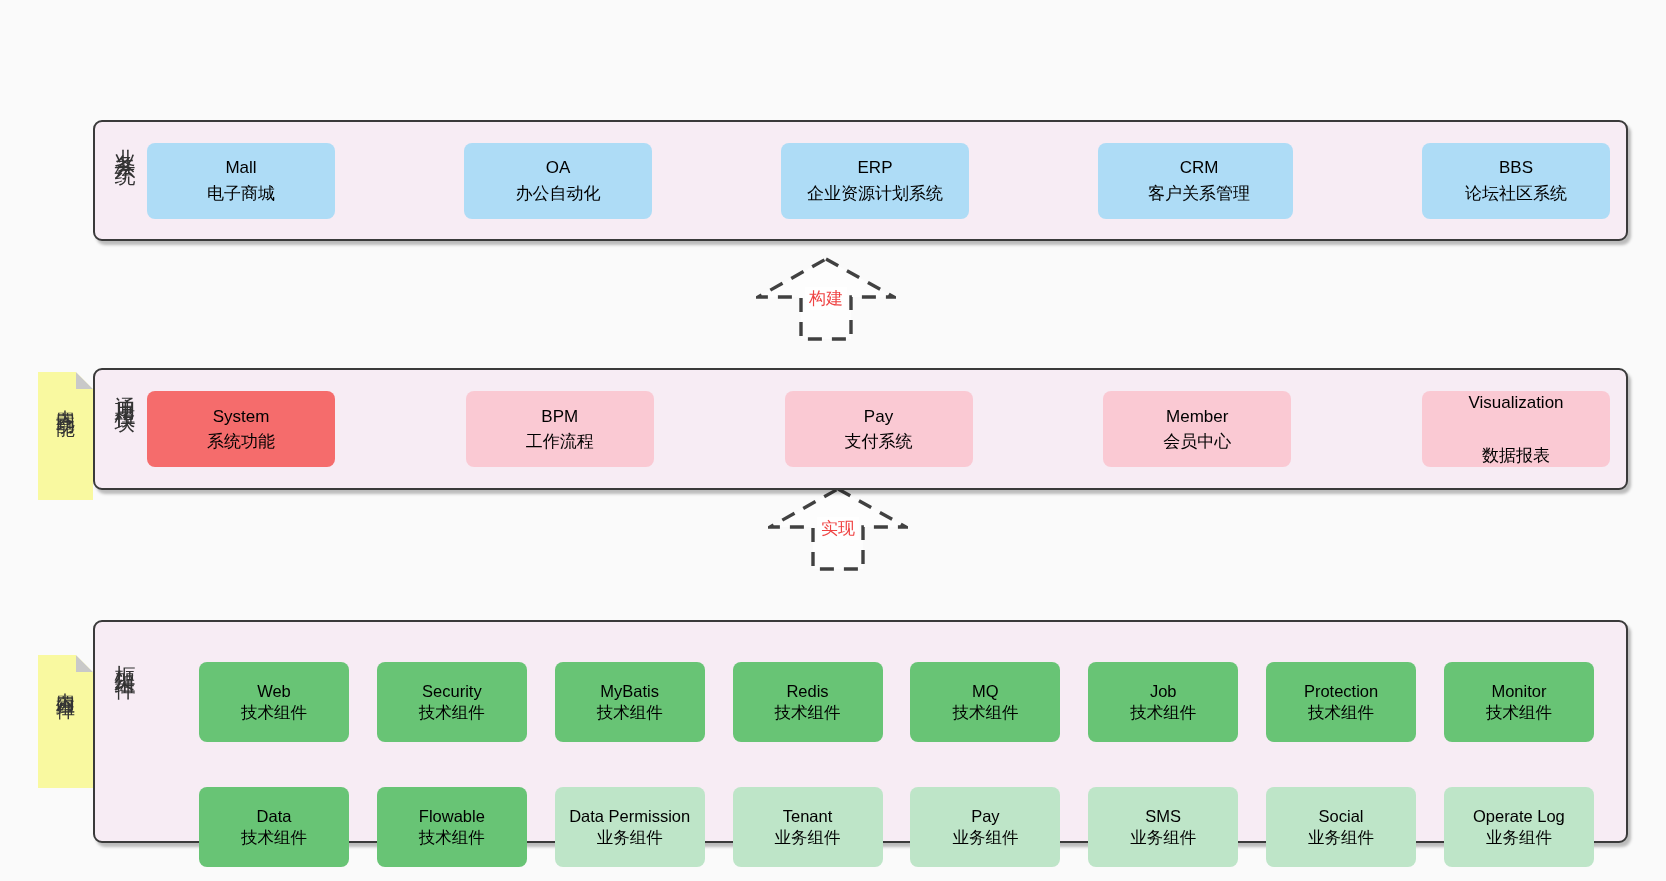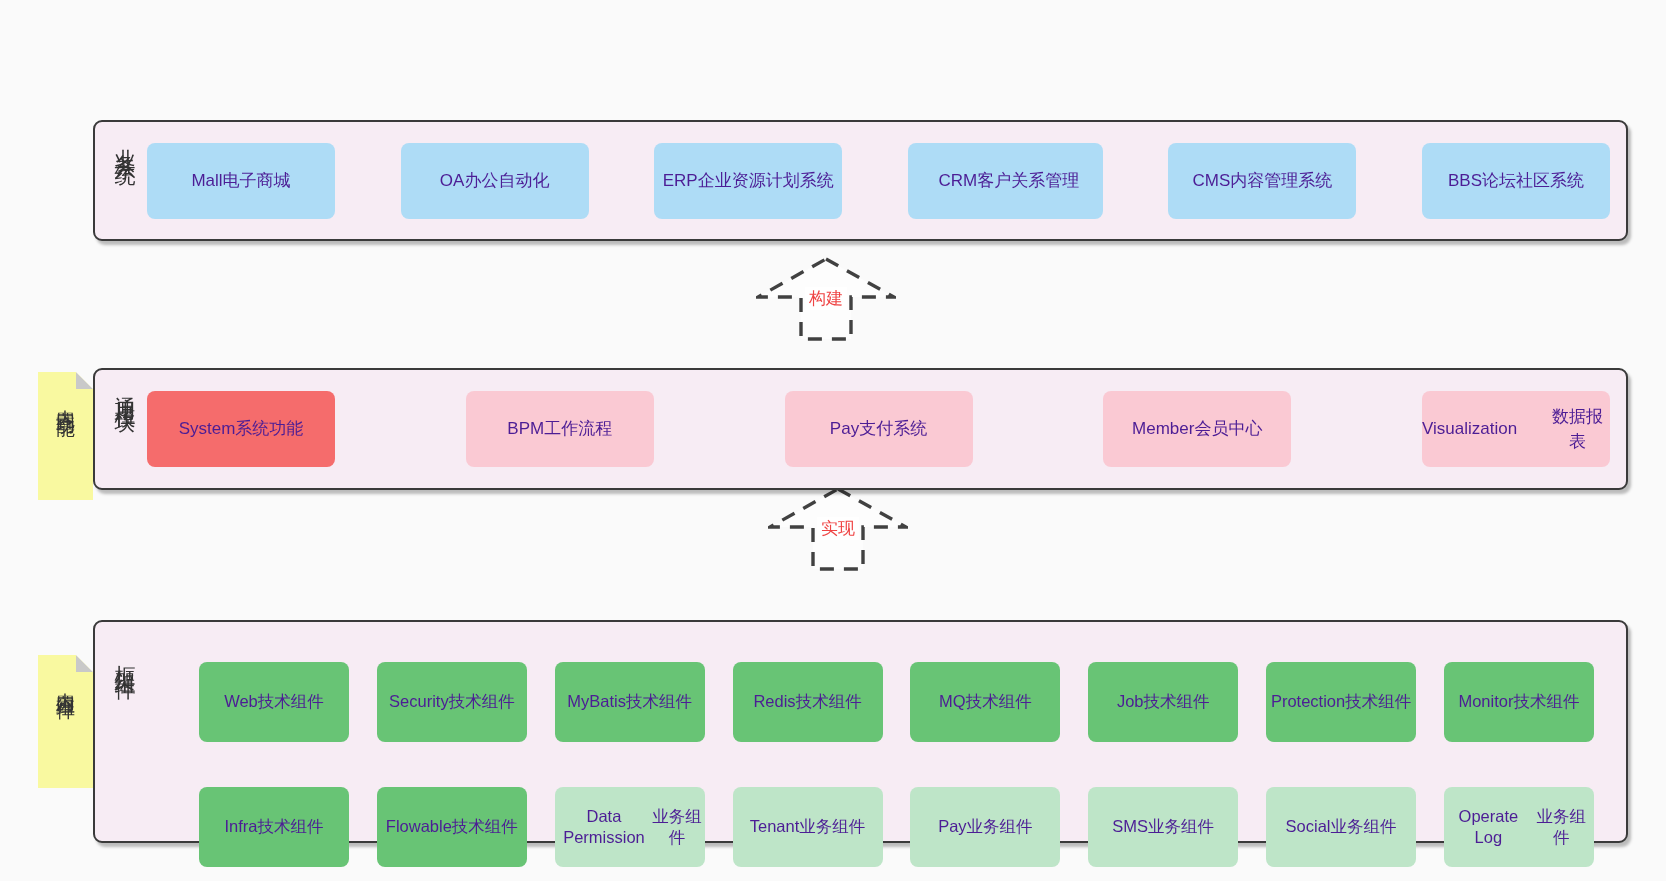--- a/index.html
+++ b/index.html
@@ -30,22 +30,22 @@
     display:flex; align-items:center; justify-content:space-between;
   }
   #panel-framework .boxes { position:static; margin:20px 16px 18px 52px; height:80px; }
   #panel-framework .boxes + .boxes { margin-top:-71px; padding-top:98px; height:80px; }
   .framework-rows { position:absolute; left:52px; right:16px; top:20px; bottom:18px;
     display:flex; flex-direction:column; justify-content:space-between; }
   .framework-rows .boxes { position:static; height:80px; }
 
   .box {
     width:188px; height:76px; border-radius:8px;
-    display:flex; flex-direction:row; align-items:center; justify-content:center;
-    text-align:center; color:#4c1d95; font-size:17px; line-height:1.5;
+    display:flex; flex-direction:column; align-items:center; justify-content:center;
+    text-align:center; color:#000000; font-size:17px; line-height:1.5;
   }
   .framework-rows .box { width:150px; height:80px; line-height:1.28; font-size:16.5px; padding:0 2px; box-sizing:border-box; }
   .framework-rows .box-name { max-width:122px; }
 
   
   .sticky { position:absolute; left:38px; width:55px; background:#f9f9a0; z-index:2; }
   #sticky-modules   { top:372px; height:128px; }
   #sticky-framework { top:655px; height:133px; }
   .sticky::after  { content:''; position:absolute; top:0; right:0; width:0; height:0;
     border-top:17px solid #fafafa; border-left:17px solid transparent; }
@@ -86,24 +86,20 @@
         </div>
         <div class="box" style="background: rgb(174, 220, 246);">
           <div class="box-name">ERP</div>
           <div class="box-desc">企业资源计划系统</div>
         </div>
         <div class="box" style="background: rgb(174, 220, 246); padding-left: 7px;">
           <div class="box-name">CRM</div>
           <div class="box-desc">客户关系管理</div>
         </div>
         <div class="box" style="background: rgb(174, 220, 246);">
-          <div class="box-name">CMS</div>
-          <div class="box-desc">内容管理系统</div>
-        </div>
-        <div class="box" style="background: rgb(174, 220, 246);">
           <div class="box-name">BBS</div>
           <div class="box-desc">论坛社区系统</div>
         </div>
       </div>
   </section>
 
   <div class="arrow" id="arrow-build">
     <svg viewBox="0 0 140 86">
       <path d="M70,3 L138,41 L95,41 L95,83 L45,83 L45,41 L2,41 Z"></path>
     </svg>
@@ -183,21 +179,21 @@
             <div class="box-name">Protection</div>
             <div class="box-desc">技术组件</div>
           </div>
           <div class="box" style="background: rgb(104, 196, 117);">
             <div class="box-name">Monitor</div>
             <div class="box-desc">技术组件</div>
           </div>
         </div>
       <div class="boxes">
           <div class="box" style="background: rgb(104, 196, 117);">
-            <div class="box-name">Infra</div>
+            <div class="box-name">Data</div>
             <div class="box-desc">技术组件</div>
           </div>
           <div class="box" style="background: rgb(104, 196, 117);">
             <div class="box-name">Flowable</div>
             <div class="box-desc">技术组件</div>
           </div>
           <div class="box" style="background: rgb(190, 229, 200);">
             <div class="box-name">Data Permission</div>
             <div class="box-desc">业务组件</div>
           </div>

